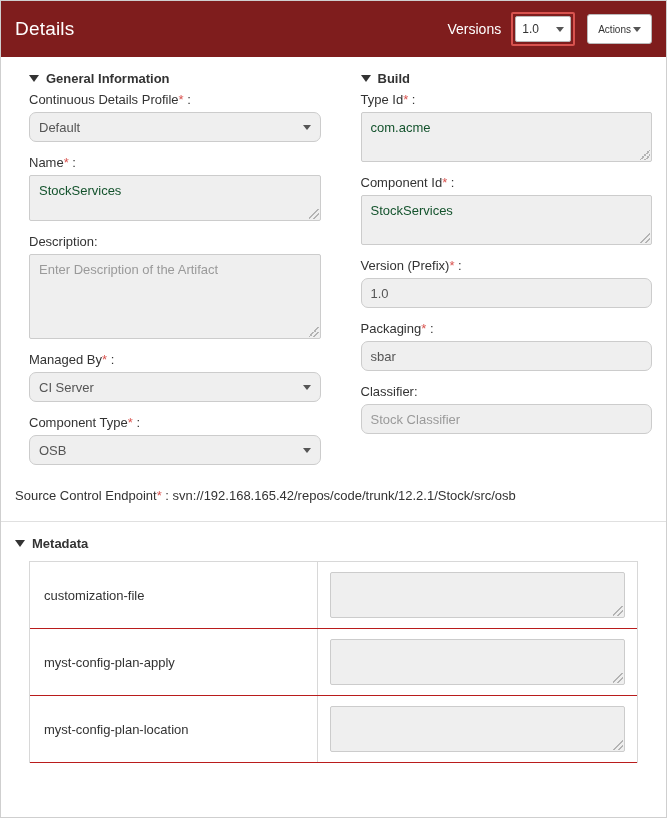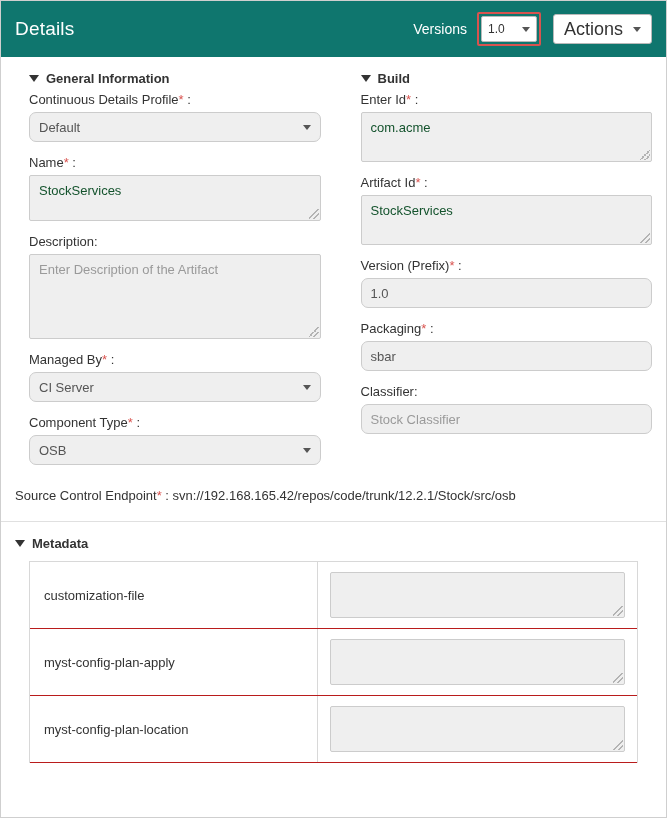--- a/index.html
+++ b/index.html
@@ -13,21 +13,21 @@
     height: 818px;
     position: relative;
     background: #ffffff;
     border: 1px solid #cfcfcf;
     overflow: hidden;
   }
 
   
   .header {
     height: 56px;
-    background: #0f766e;
+    background: #7f1d1d;
     display: flex;
     align-items: center;
     padding: 0 14px;
     color: #ffffff;
   }
   .header-title {
     font-size: 19px;
     color: #ffffff;
     flex: 1;
     letter-spacing: 0.2px;
@@ -62,23 +62,23 @@
     border-right: 4px solid transparent;
     border-top: 5px solid #555;
   }
   .actions-btn {
     height: 30px;
     background: #ffffff;
     border: 1px solid #b9b9b9;
     border-radius: 3px;
     display: flex;
     align-items: center;
-    gap: 10px;
+    gap: 2px;
     padding: 0 10px;
-    font-size: 18px;
+    font-size: 10px;
     color: #333;
   }
 
   .section {
     border-bottom: 1px solid #e0e0e0;
     padding: 14px 14px 18px 14px;
   }
   .section-title {
     font-size: 13px;
     font-weight: bold;
@@ -274,31 +274,31 @@
       </div>
 
       <div class="col">
         <div class="section-title">
           <span class="tri-down"></span>
           <span>Build</span>
         </div>
 
         <div class="field">
           <div class="field-label">
-            <span>Enter Id</span><span class="req">*</span> :
+            <span>Type Id</span><span class="req">*</span> :
           </div>
           <div class="textarea ta-h50">
             <span>com.acme</span>
             <span class="resize-grip"></span>
           </div>
         </div>
 
         <div class="field">
           <div class="field-label">
-            <span>Artifact Id</span><span class="req">*</span> :
+            <span>Component Id</span><span class="req">*</span> :
           </div>
           <div class="textarea ta-h50">
             <span>StockServices</span>
             <span class="resize-grip"></span>
           </div>
         </div>
 
         <div class="field">
           <div class="field-label">
             <span>Version (Prefix)</span><span class="req">*</span> :

